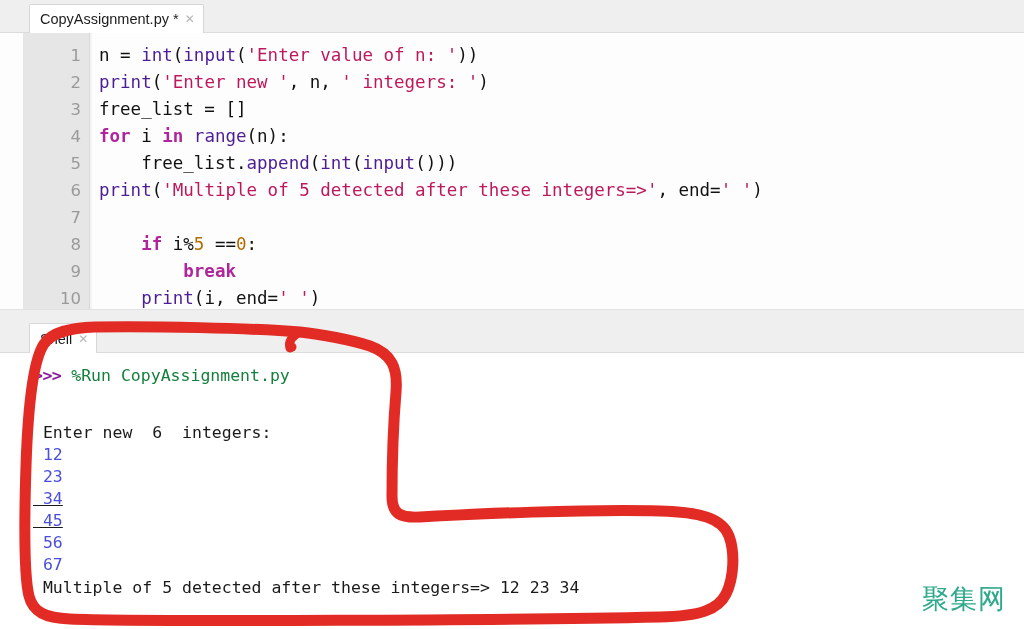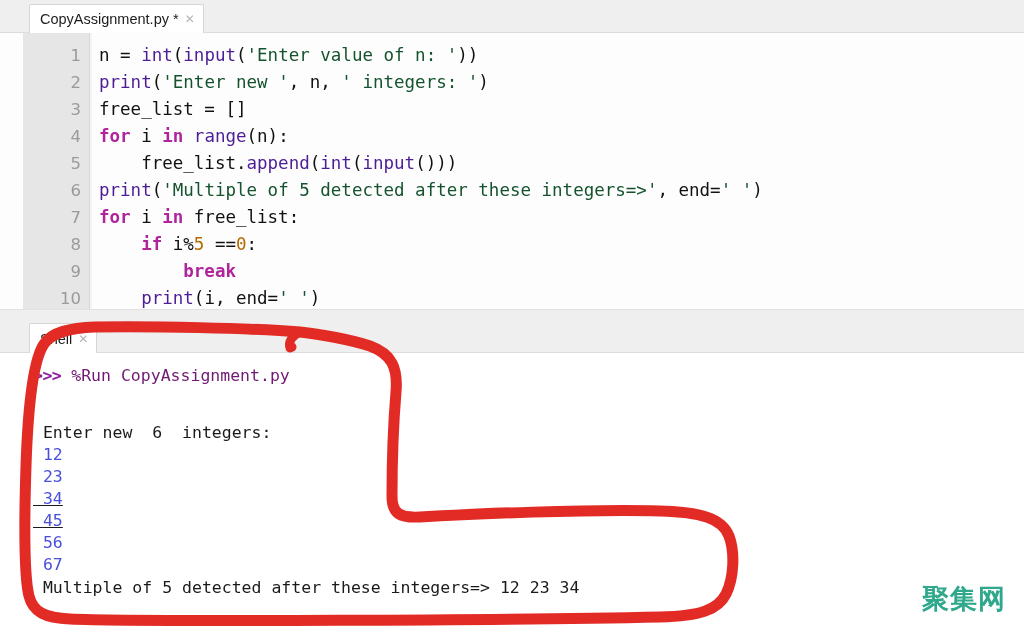--- a/index.html
+++ b/index.html
@@ -96,21 +96,21 @@
   }
   .ctext {
     position: absolute;
     left: 99px;
     color: #111111;
   }
 
   
   .t-kw   { color: #b0249c; font-weight: bold; }
   .t-fn   { color: #4c1d95; }
-  .t-str  { color: #14532d; }
+  .t-str  { color: #be185d; }
   .t-num  { color: #b36b00; }
   .t-pl   { color: #111111; }
 
   
   .shell-pane {
     position: absolute;
     left: 0; top: 309px;
     width: 1024px; height: 320px;
     background: #ffffff;
   }
@@ -149,39 +149,39 @@
     font-size: 16.5px;
     line-height: 21px;
   }
   .shell-line {
     position: absolute;
     left: 33px;
     white-space: pre;
     color: #1a1a1a;
   }
   .sh-prompt { color: #8a1f9e; font-weight: bold; letter-spacing: -0.5px; }
-  .sh-cmd    { color: #701a75; text-align: right; }
+  .sh-cmd    { color: #15803d; text-align: right; }
   .sh-out    { color: #1a1a1a; }
   .sh-in     { color: #4a4fdb; }
 
   
   .annot {
     position: absolute;
     left: 0; top: 296px;
     width: 760px; height: 333px;
     pointer-events: none;
   }
 
   
   .watermark {
     position: absolute;
     right: 18px; bottom: 12px;
     font-family: "DejaVu Sans", sans-serif;
     font-size: 27px;
-    font-weight: bold;
+    font-weight: normal;
     color: #2fa88c;
     letter-spacing: 1px;
     text-shadow: 0 1px 0 rgba(255,255,255,0.9);
   }
 </style>
 </head>
 <body>
 
 <div id="app">
 
@@ -197,21 +197,21 @@
     <div class="code-area">
       <div class="gutter"></div>
       <div class="gutter-edge"></div>
       <div class="code-lines" id="code-lines">
           <div class="cline"><span class="ln">1</span><span class="ctext"><span class="t-pl">n = </span><span class="t-fn">int</span><span class="t-pl">(</span><span class="t-fn">input</span><span class="t-pl">(</span><span class="t-str">'Enter value of n: '</span><span class="t-pl">))</span></span></div>
           <div class="cline"><span class="ln">2</span><span class="ctext"><span class="t-fn">print</span><span class="t-pl">(</span><span class="t-str">'Enter new '</span><span class="t-pl">, n, </span><span class="t-str">' integers: '</span><span class="t-pl">)</span></span></div>
           <div class="cline"><span class="ln">3</span><span class="ctext"><span class="t-pl">free_list = []</span></span></div>
           <div class="cline"><span class="ln">4</span><span class="ctext"><span class="t-kw">for</span><span class="t-pl"> i </span><span class="t-kw">in</span><span class="t-pl"> </span><span class="t-fn">range</span><span class="t-pl">(n):</span></span></div>
           <div class="cline"><span class="ln">5</span><span class="ctext"><span class="t-pl">    free_list.</span><span class="t-fn">append</span><span class="t-pl">(</span><span class="t-fn">int</span><span class="t-pl">(</span><span class="t-fn">input</span><span class="t-pl">()))</span></span></div>
           <div class="cline"><span class="ln">6</span><span class="ctext"><span class="t-fn">print</span><span class="t-pl">(</span><span class="t-str">'Multiple of 5 detected after these integers=&gt;'</span><span class="t-pl">, end=</span><span class="t-str">' '</span><span class="t-pl">)</span></span></div>
-          <div class="cline"><span class="ln">7</span><span class="ctext"><span class="t-kw">for</span><span class="t-pl"> i </span><span class="t-kw">in</span><span class="t-pl"> free_list:</span></span></div>
+          <div class="cline"><span class="ln">7</span></div>
           <div class="cline"><span class="ln">8</span><span class="ctext"><span class="t-pl">    </span><span class="t-kw">if</span><span class="t-pl"> i%</span><span class="t-num">5</span><span class="t-pl"> ==</span><span class="t-num">0</span><span class="t-pl">:</span></span></div>
           <div class="cline"><span class="ln">9</span><span class="ctext"><span class="t-pl">        </span><span class="t-kw">break</span></span></div>
           <div class="cline"><span class="ln">10</span><span class="ctext"><span class="t-pl">    </span><span class="t-fn">print</span><span class="t-pl">(i, end=</span><span class="t-str">' '</span><span class="t-pl">)</span></span></div>
         </div>
     </div>
 
   </div>
 
   <div class="shell-pane">
 

